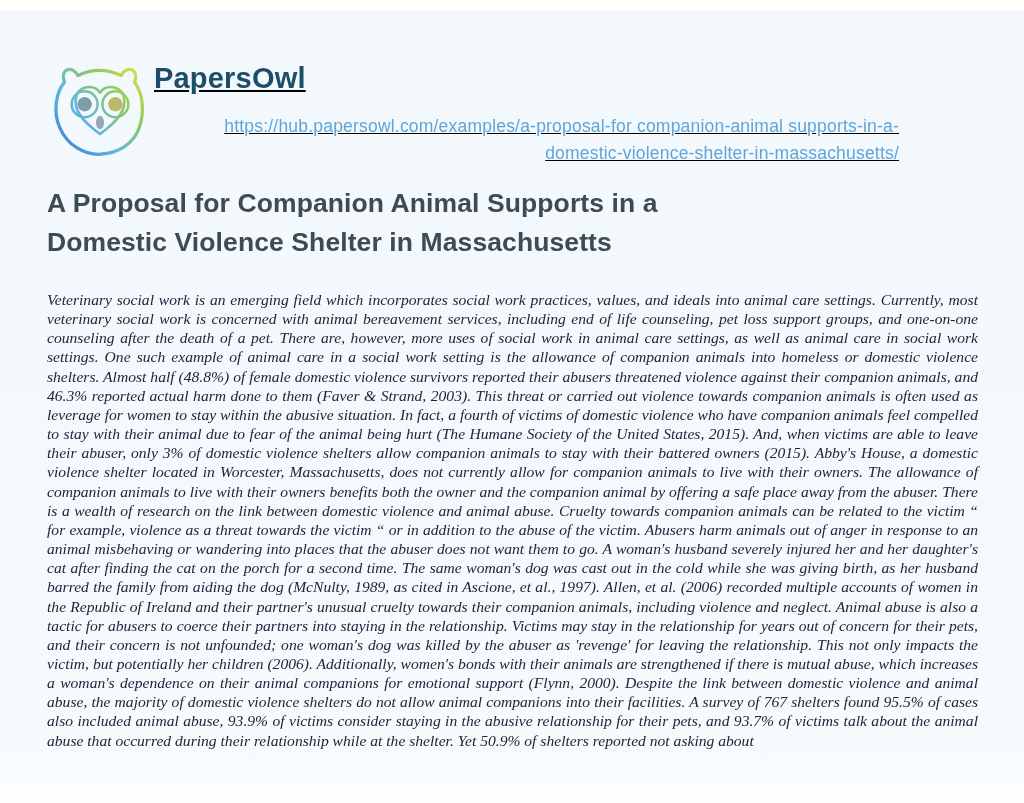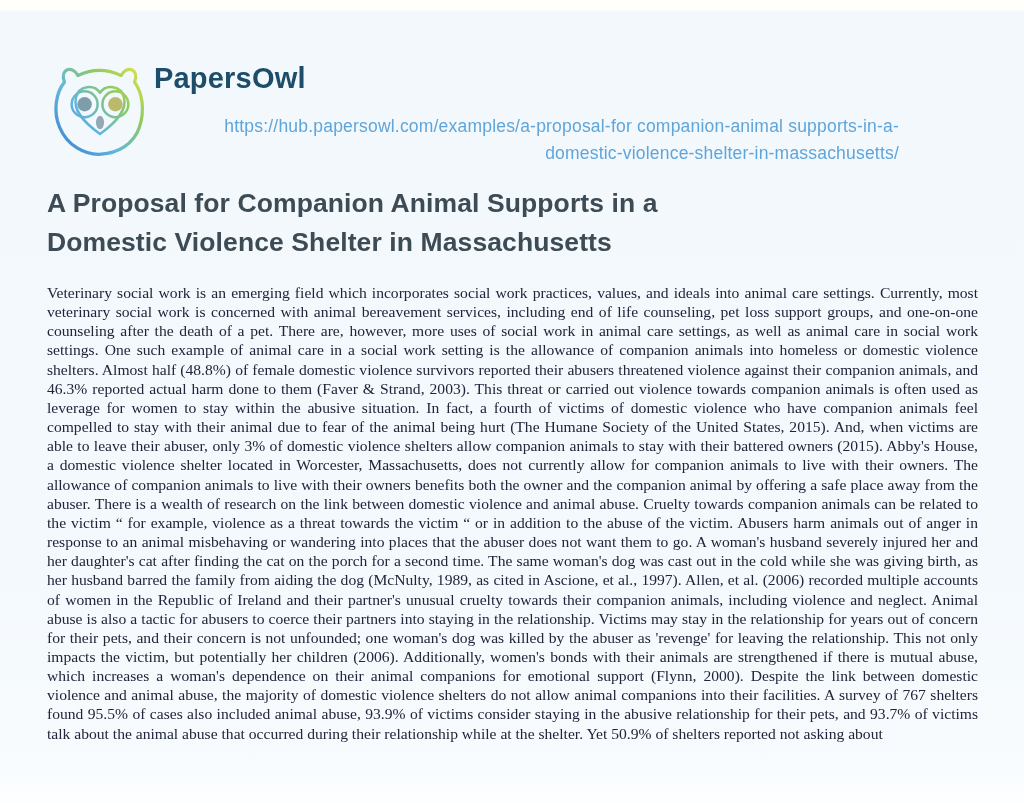--- a/index.html
+++ b/index.html
@@ -20,20 +20,21 @@
   }
   .sheet {
     position: relative;
     width: 100%;
     height: 100%;
     padding: 60px 46px 0 47px;
   }
   .header {
     display: flex;
     align-items: flex-start;
+    text-decoration: underline;
   }
   .logo {
     flex: 0 0 auto;
     width: 106px;
     height: 98px;
     margin-top: 1px;
   }
   .logo svg { width: 106px; height: 98px; display: block; }
   .header-text { margin-left: 1px; padding-top: 1px; }
   .brand {
@@ -58,27 +59,28 @@
   .title {
     margin-top: 17px;
     max-width: 690px;
     font-size: 26.5px;
     line-height: 38.5px;
     font-weight: 700;
     color: #3d4b55;
     letter-spacing: 0.1px;
   }
   .body-text {
-    margin-top: 22px;
+    margin-top: 29px;
     width: 931px;
     font-family: "Liberation Serif", serif;
     font-size: 15.6px;
     line-height: 19.15px;
     color: #20253a;
     text-align: justify;
+    font-style: italic;
   }
 </style>
 </head>
 <body>
 
 <div class="page">
   <div class="sheet">
 
     <header class="header">
       <div class="logo">

